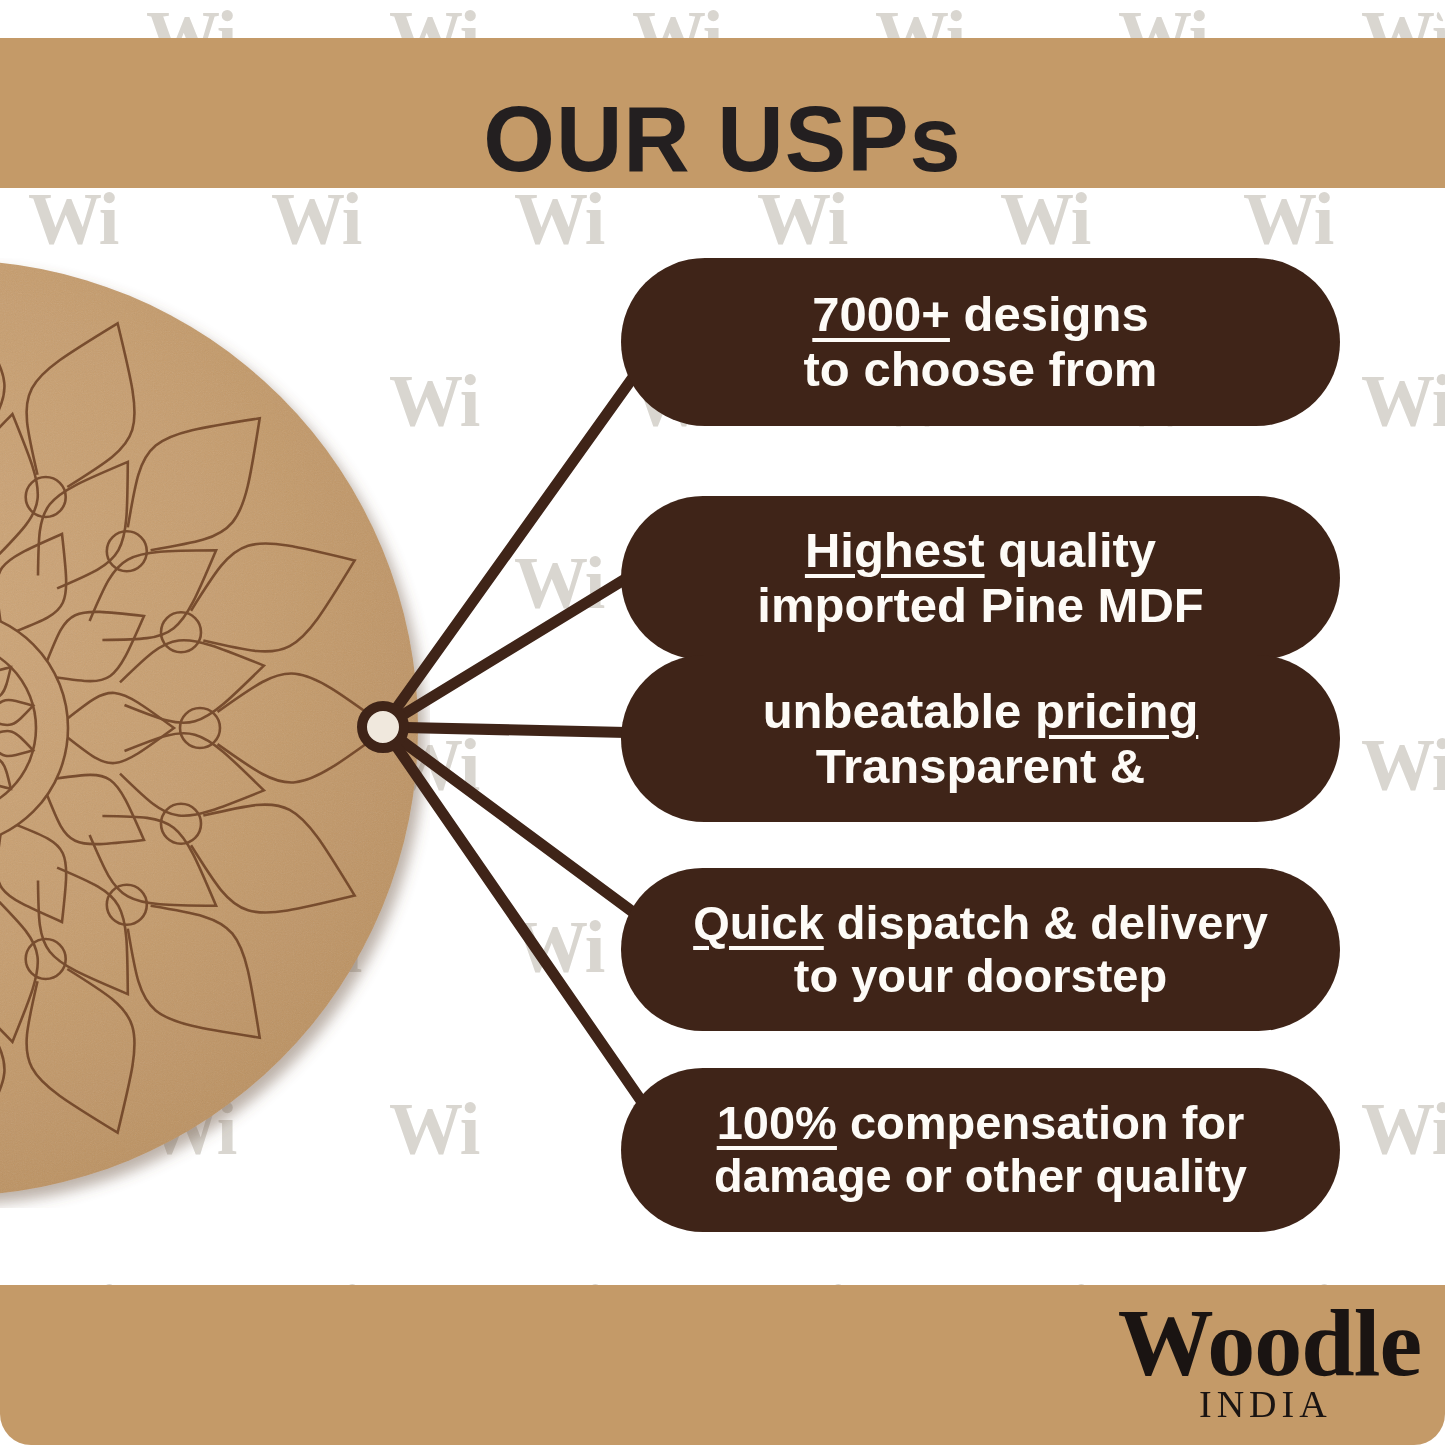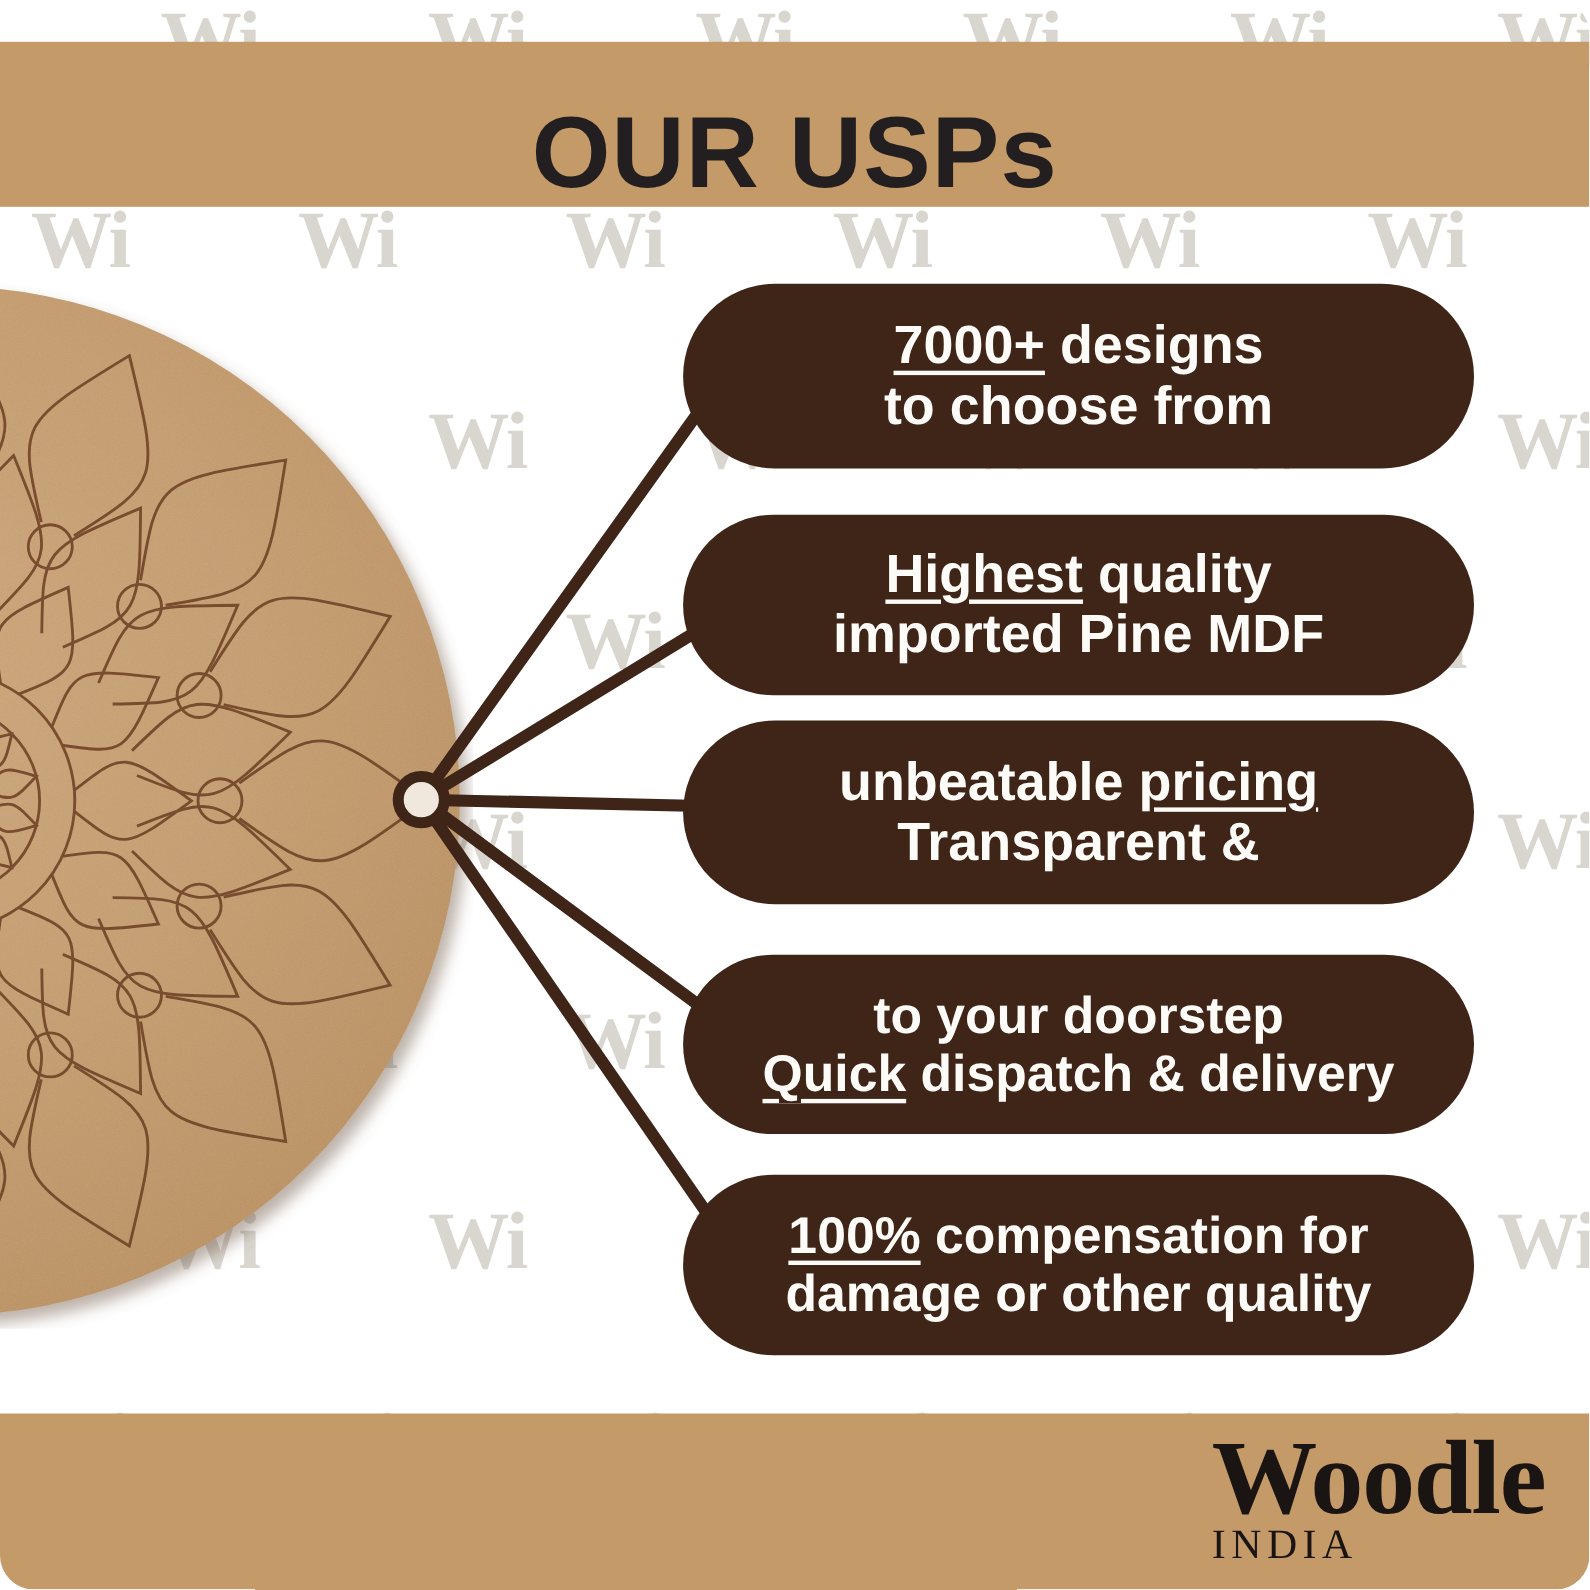--- a/index.html
+++ b/index.html
@@ -48,22 +48,22 @@
     letter-spacing:1px;
     color:#231f20;
     line-height:1;
     transform:translateY(-3px);
   }
   #bottom-band {
     position:absolute; left:0; top:1285px; width:1445px; height:160px;
     background:#c49a68; z-index:6;
   }
   #logo-block {
-    position:absolute; right:40px; top:1295px;
-    text-align:left; z-index:7;
+    position:absolute; right:24px; top:1295px;
+    text-align:center; z-index:7;
     line-height:1;
   }
   #logo-word {
     font-family:"Liberation Serif", serif;
     font-weight:700;
     font-size:96px;
     color:#1a1412;
     letter-spacing:-1px;
     display:block;
   }
@@ -114,21 +114,21 @@
     line-height:1.12;
     white-space:nowrap;
   }
   .usp-line .u {
     text-decoration:underline;
     text-decoration-thickness:4px;
     text-underline-offset:7px;
   }
 
   #pill-0 { top:258px; height:168px; }
-  #pill-1 { top:468px; height:164px; }
+  #pill-1 { top:496px; height:164px; }
   #pill-2 { top:655px; height:167px; }
   #pill-3 { top:868px; height:163px; }
   #pill-4 { top:1068px; height:164px; }
 
   #pill-3 .usp-line, #pill-4 .usp-line { font-size:47px; }
 
   
   #hub {
     position:absolute; left:357px; top:701px;
     width:52px; height:52px; border-radius:50%;
@@ -352,24 +352,24 @@
       <div class="usp-line">
         <span>unbeatable </span><span class="u">pricing</span>
       </div>
       <div class="usp-line">
         <span class="u"></span><span>Transparent &amp;</span>
       </div>
     </div>
 
     <div class="usp-pill" id="pill-3">
       <div class="usp-line">
+        <span class="u">Quick</span><span> dispatch &amp; delivery</span>
+      </div>
+      <div class="usp-line">
         <span>to your doorstep</span><span class="u"></span>
-      </div>
-      <div class="usp-line">
-        <span class="u">Quick</span><span> dispatch &amp; delivery</span>
       </div>
     </div>
 
     <div class="usp-pill" id="pill-4">
       <div class="usp-line">
         <span class="u">100%</span><span> compensation for</span>
       </div>
       <div class="usp-line">
         <span>damage or other quality</span><span class="u"></span>
       </div>

